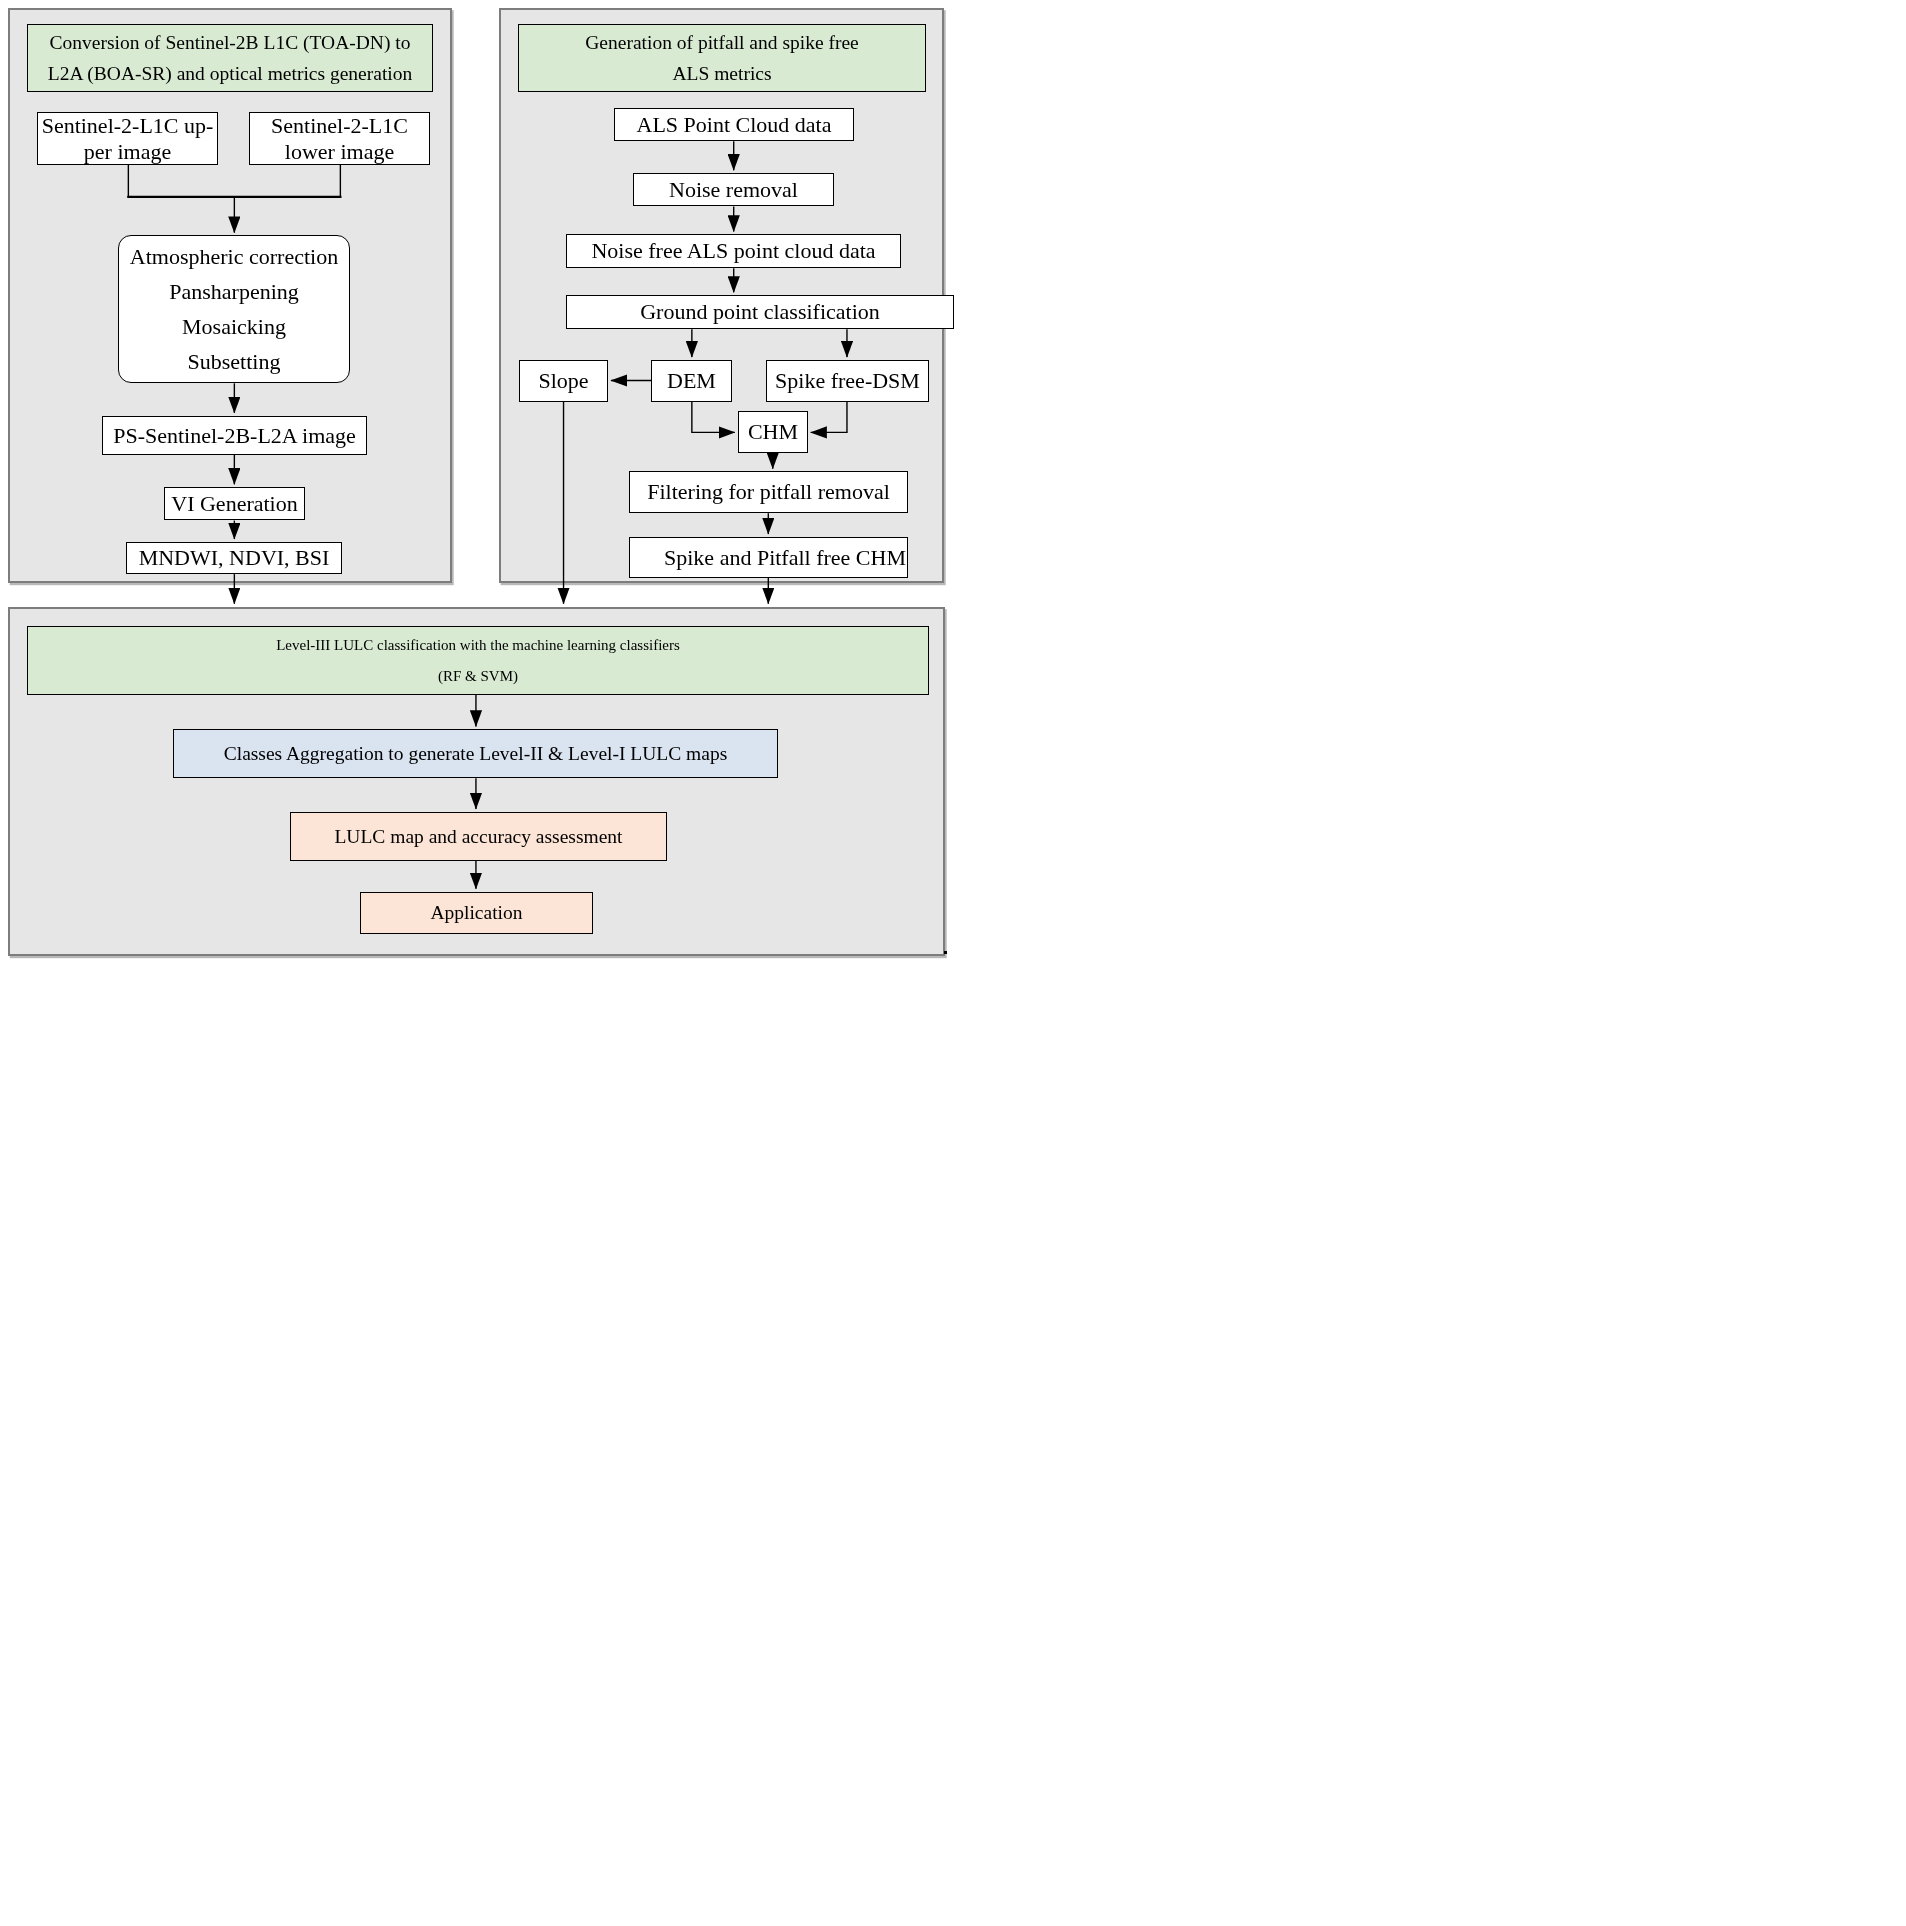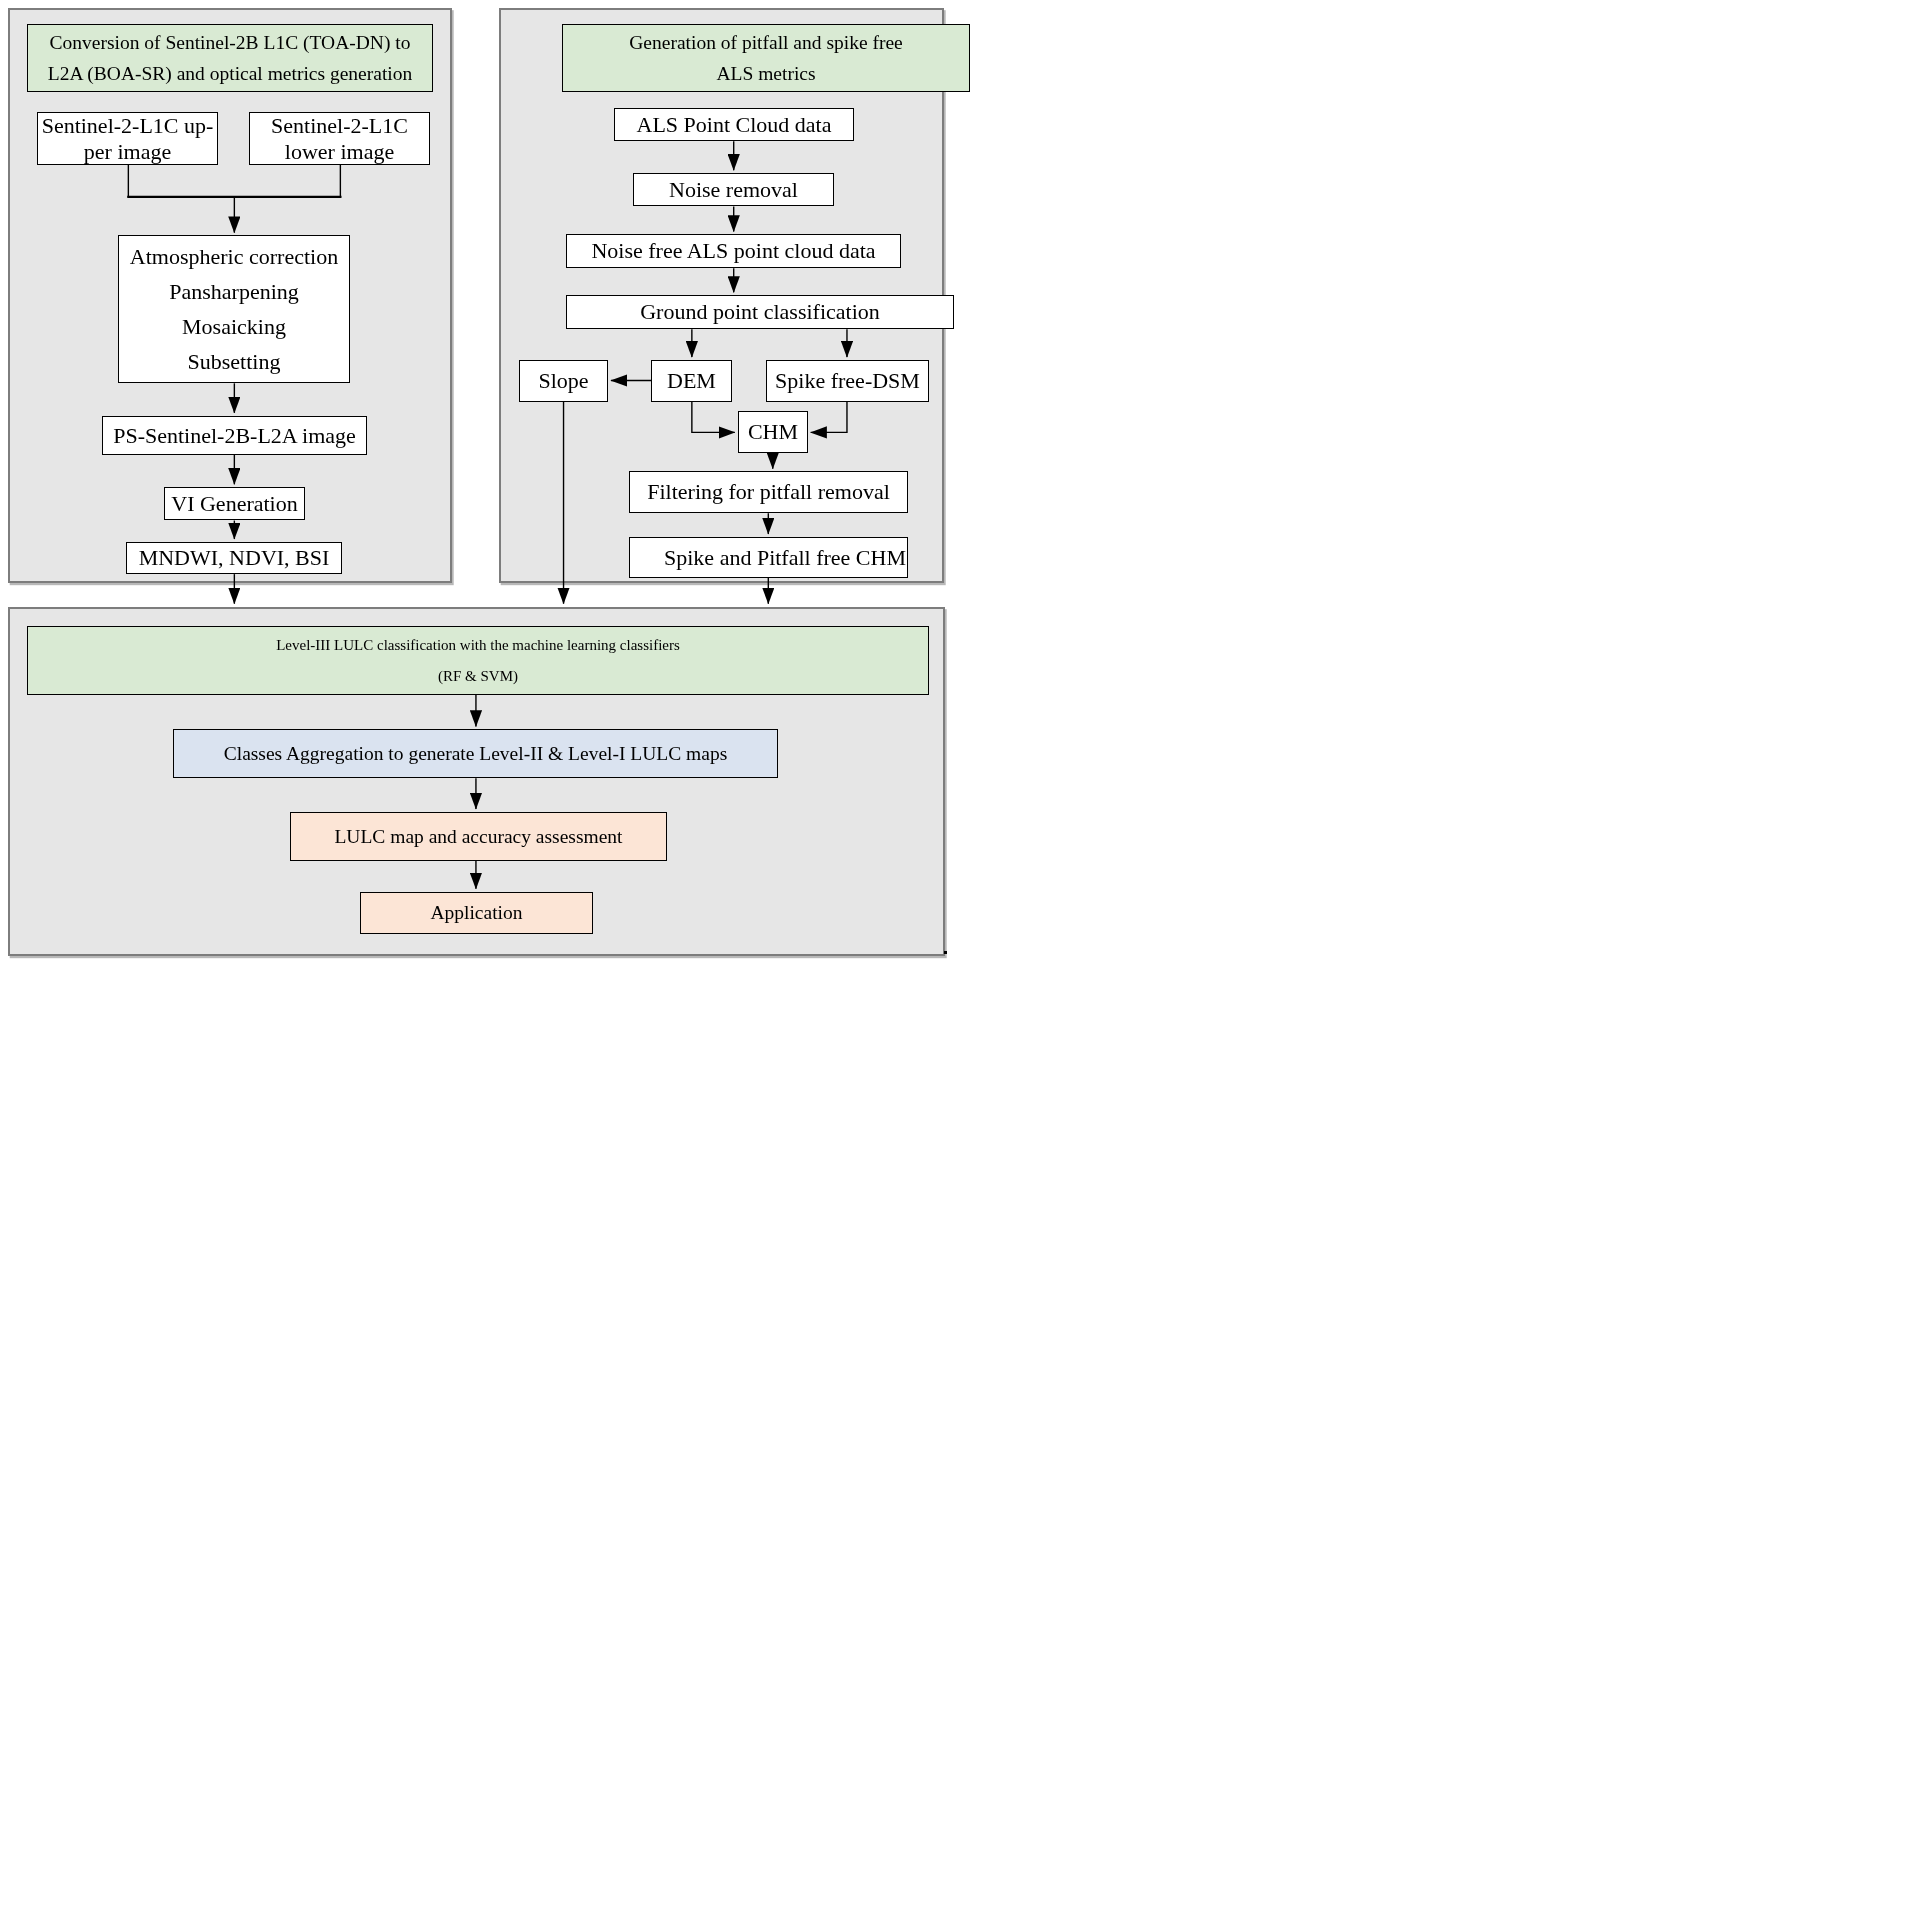--- a/index.html
+++ b/index.html
@@ -82,37 +82,37 @@
     <div>L2A (BOA-SR) and optical metrics generation</div>
   </div>
   <div class="box twoline" style="left:37px; top:112px; width:181px; height:53px;">
     <div>Sentinel-2-L1C up-</div>
     <div>per image</div>
   </div>
   <div class="box twoline" style="left:249px; top:112px; width:181px; height:53px;">
     <div>Sentinel-2-L1C</div>
     <div>lower image</div>
   </div>
-  <div class="box spaced" style="left:118px; top:235px; width:232px; height:148px;">
+  <div class="box spaced" style="left:118px; top:235px; width:232px; height:148px;border-radius:13px;">
     <div>Atmospheric correction</div>
     <div>Pansharpening</div>
     <div>Mosaicking</div>
     <div>Subsetting</div>
   </div>
   <div class="box" style="left:102px; top:416px; width:265px; height:39px;">
     <div>PS-Sentinel-2B-L2A image</div>
   </div>
   <div class="box" style="left:164px; top:487px; width:141px; height:33px;">
     <div>VI Generation</div>
   </div>
   <div class="box" style="left:126px; top:542px; width:216px; height:32px;">
     <div>MNDWI, NDVI, BSI</div>
   </div>
 
-  <div class="box green" style="left:518px; top:24px; width:408px; height:68px;margin-left:44px;">
+  <div class="box green" style="left:518px; top:24px; width:408px; height:68px;">
     <div>Generation of pitfall and spike free</div>
     <div>ALS metrics</div>
   </div>
   <div class="box" style="left:614px; top:108px; width:240px; height:33px;">
     <div>ALS Point Cloud data</div>
   </div>
   <div class="box" style="left:633px; top:173px; width:201px; height:33px;">
     <div>Noise removal</div>
   </div>
   <div class="box" style="left:566px; top:234px; width:335px; height:34px;">

